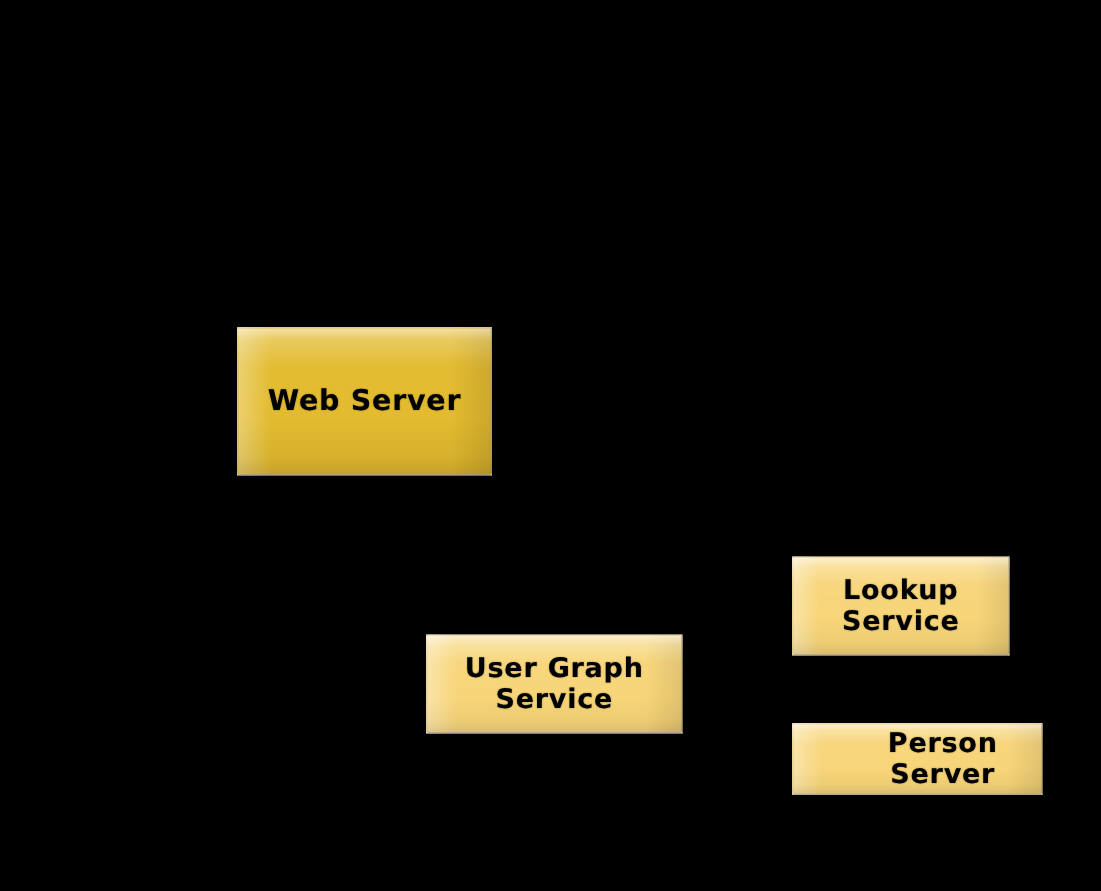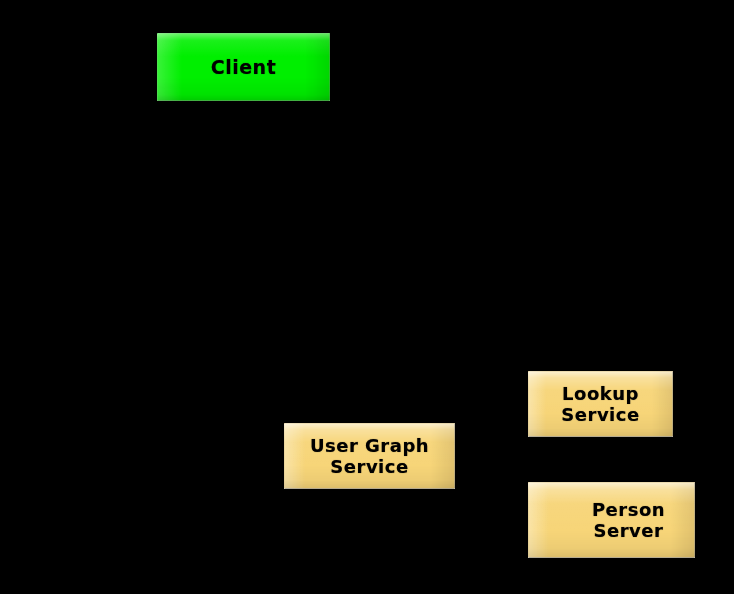--- a/index.html
+++ b/index.html
@@ -92,34 +92,34 @@
         rgba(0,0,0,0.00) 86%,
         rgba(0,0,0,0.09) 100%),
       #f7d578;
   }
 </style>
 </head>
 <body>
 
 <div id="canvas">
 
-  <div class="node fill-green" style="left:157px; top:33px; width:173px; height:68px; font-size:19px;">
-    <span class="label">Client</span>
+
+  <div class="node fill-gold" style="left:158px; top:218px; width:170px; height:99px; font-size:19px;">
+    <span class="label">Web Server</span>
   </div>
-
 
 
   <div class="node fill-lightyellow" style="left:284px; top:423px; width:171px; height:66px; font-size:18px;text-align:center;">
     <span class="label">User Graph
 Service</span>
   </div>
 
   <div class="node fill-lightyellow" style="left:528px; top:371px; width:145px; height:66px; font-size:18px;">
     <span class="label">Lookup
 Service</span>
   </div>
 
-  <div class="node fill-lightyellow" style="left:528px; top:482px; width:167px; height:76px; font-size:18px;padding-left:34px;">
+  <div class="node fill-lightyellow" style="left:528px; top:482px; width:167px; height:48px; font-size:18px;padding-left:34px;">
     <span class="label">Person
 Server</span>
   </div>
 
 </div>
 
 </body></html>

